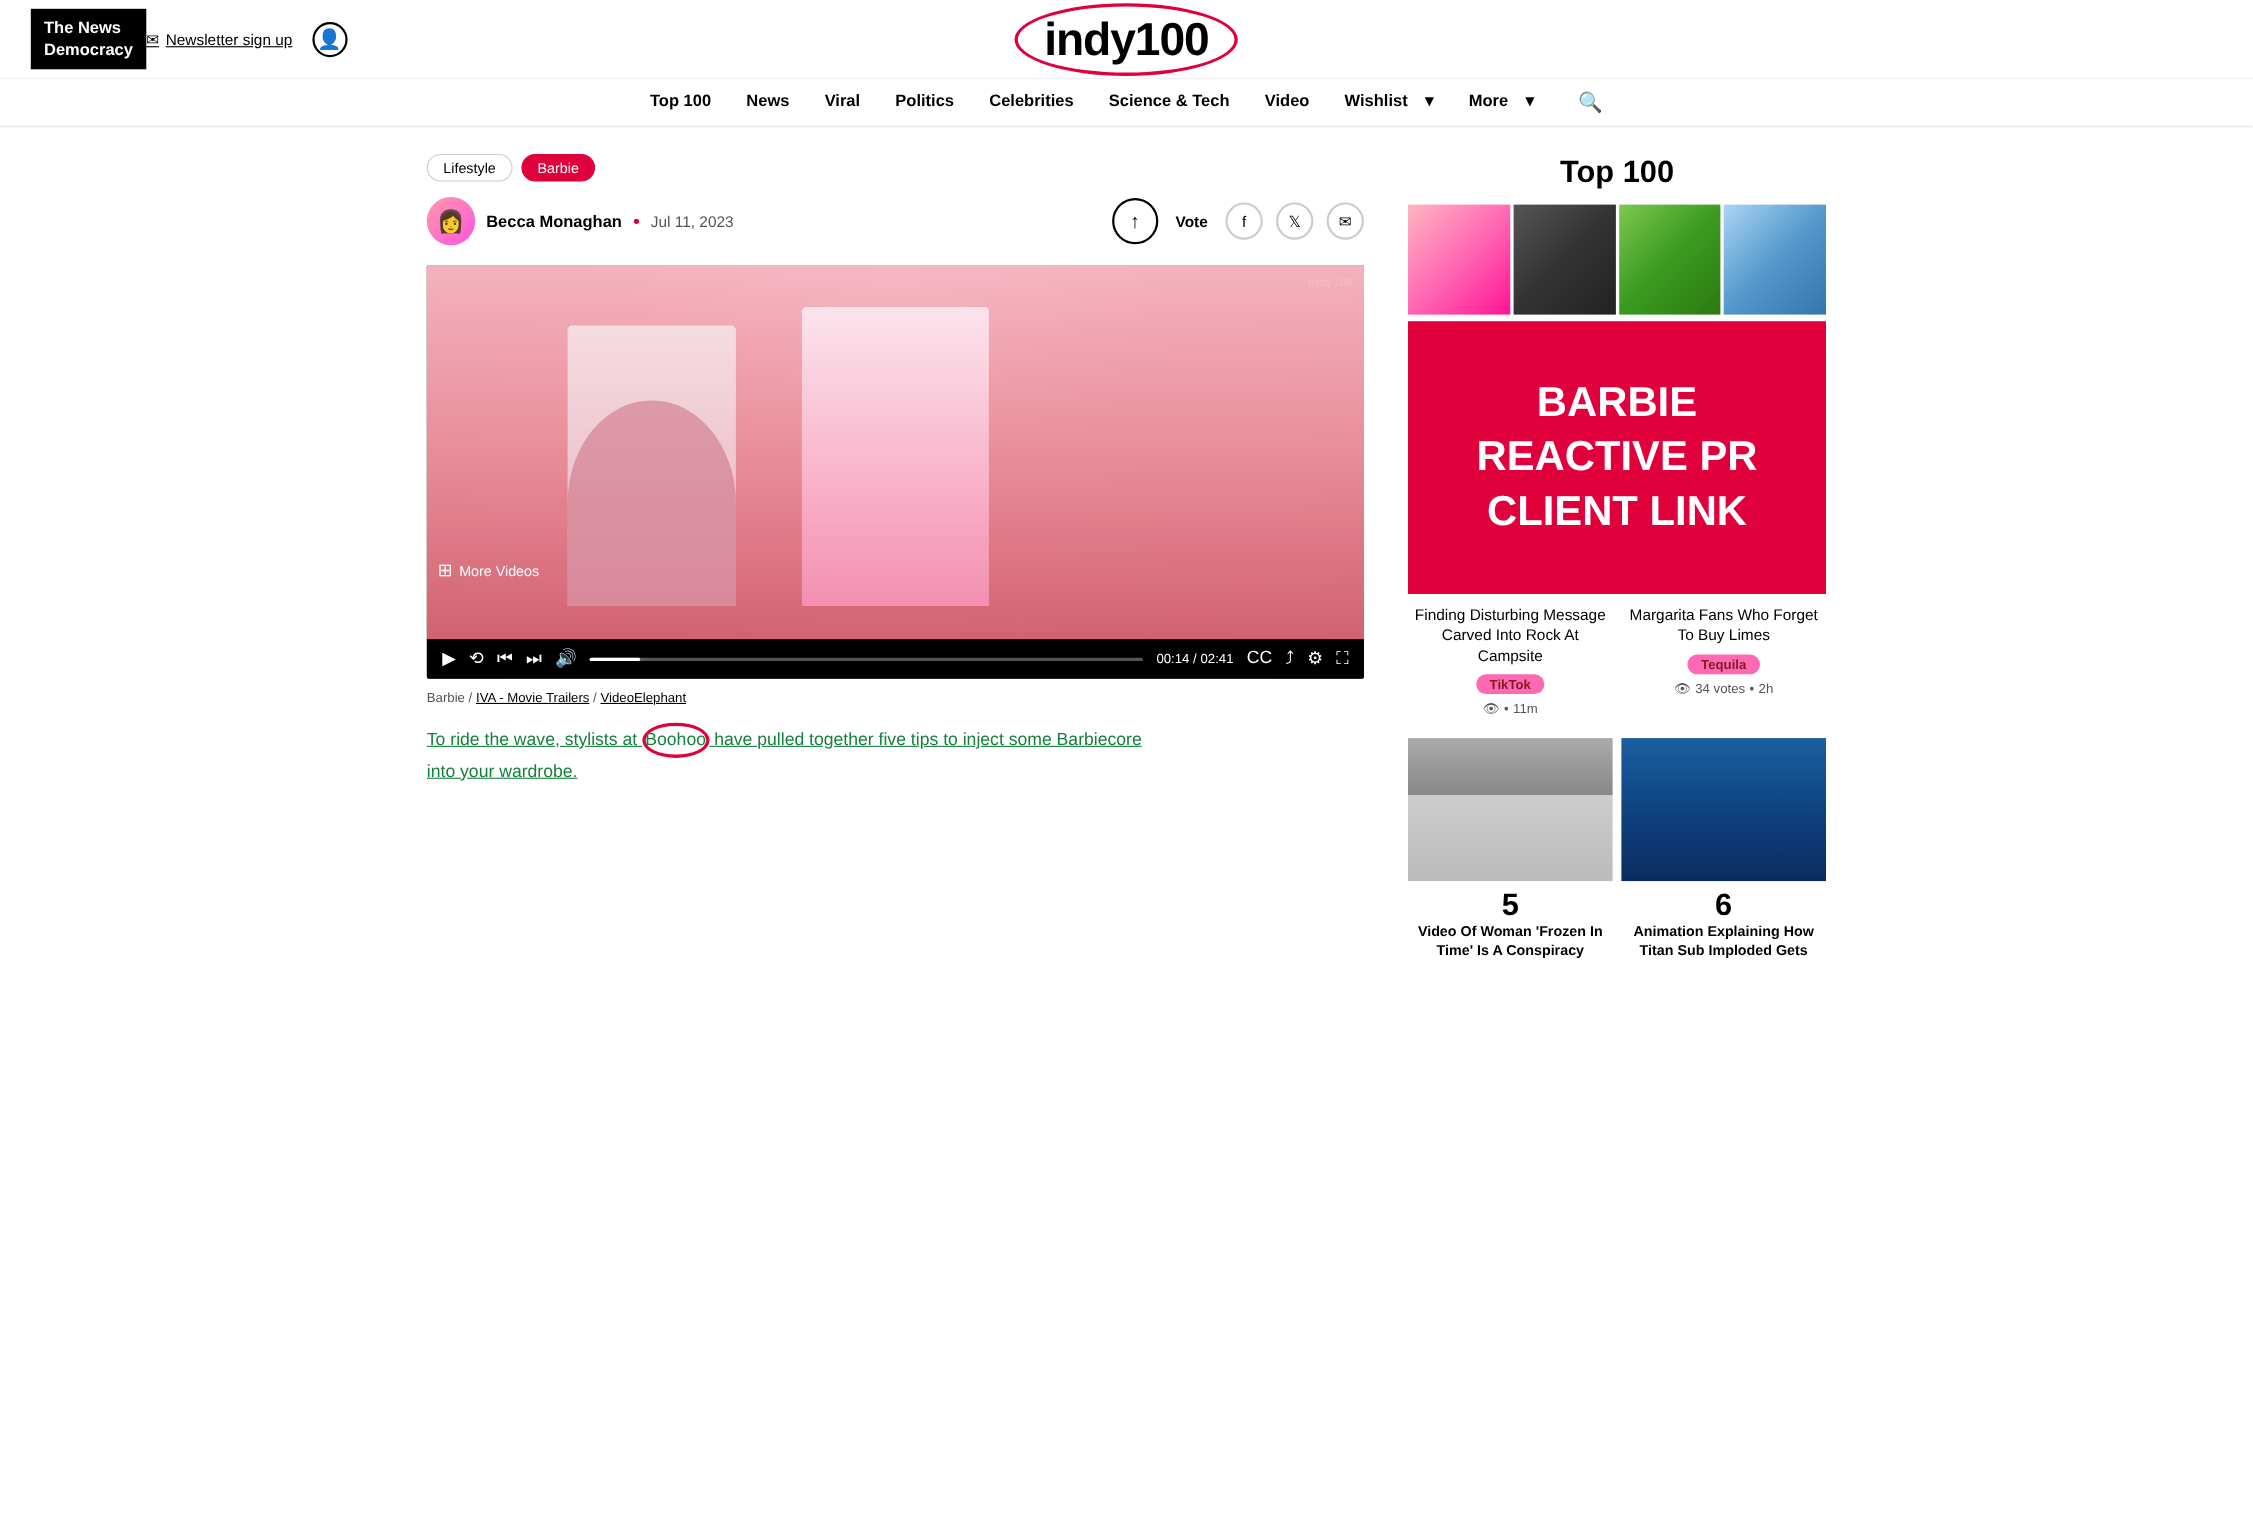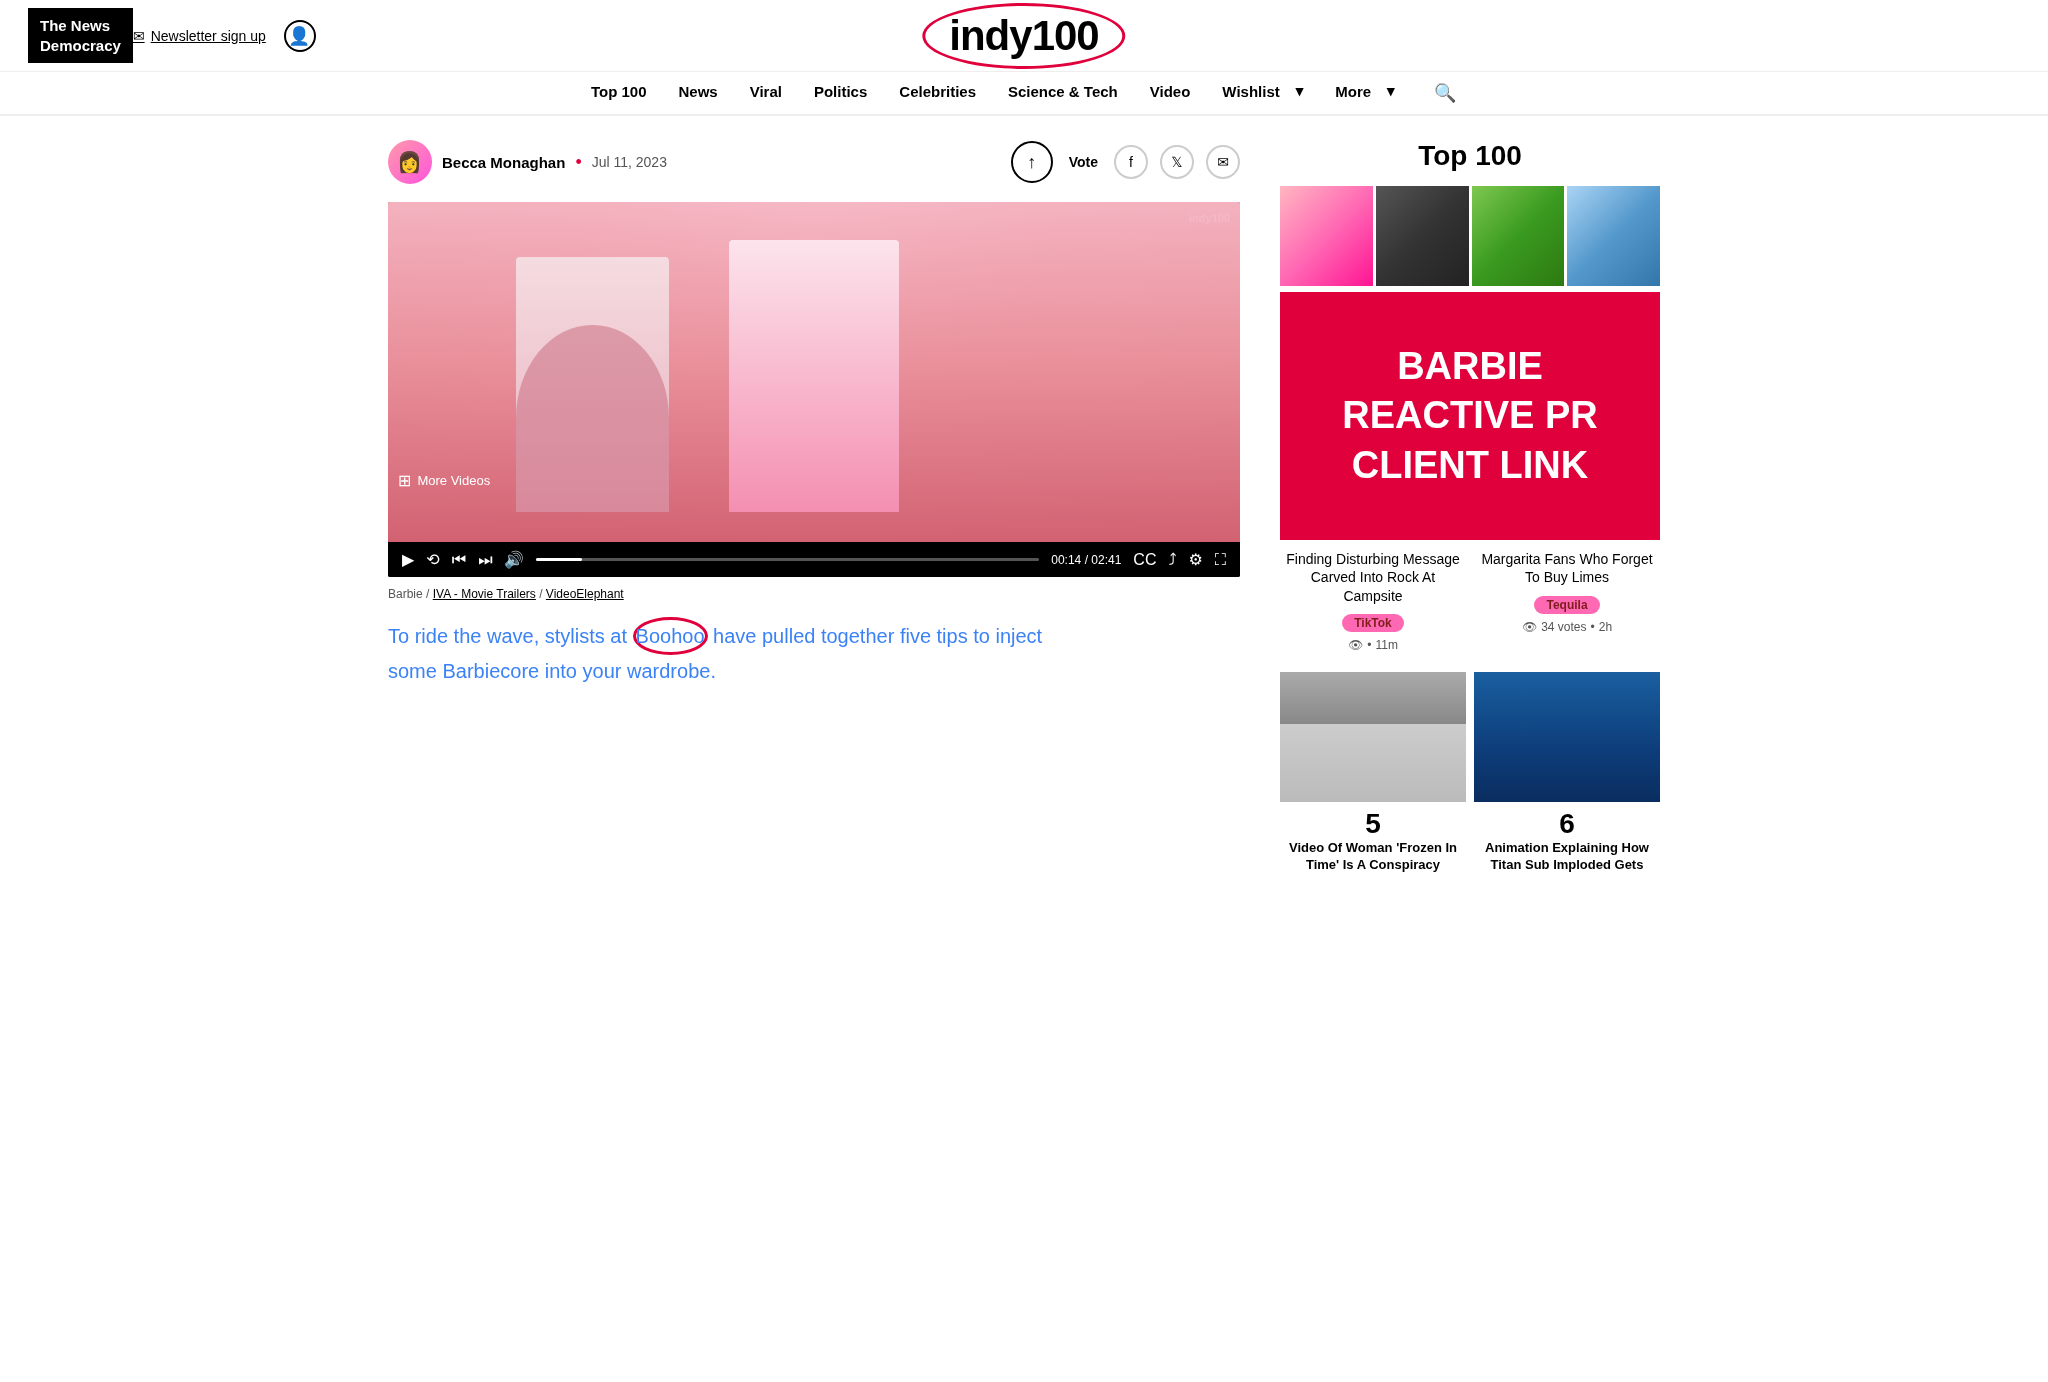--- a/index.html
+++ b/index.html
@@ -268,24 +268,25 @@
     .ctrl-right { margin-left: auto; display: flex; gap: 12px; align-items: center; }
 
     .video-credit {
       font-size: 12px;
       color: #555;
       margin-bottom: 16px;
     }
     .video-credit a { color: #000; text-decoration: underline; }
 
     .article-body {
-      font-size: 20px;
+      font-size: 16px;
       line-height: 1.6;
-      color: #3b82f6;
+      color: #15803d;
       max-width: 660px;
+      text-decoration: underline;
     }
 
     
     .sidebar {
       width: 380px;
       flex-shrink: 0;
     }
     .sidebar-title {
       font-size: 28px;
       font-weight: 900;
@@ -441,20 +442,24 @@
     <span>More</span>
     <span>▾</span>
   </a>
   <span class="search-icon-nav">🔍</span>
 </nav>
 
 <div class="main-layout">
 
   <div class="article-side">
 
+    <div class="breadcrumb-row">
+      <span class="tag">Lifestyle</span>
+      <span class="tag barbie">Barbie</span>
+    </div>
 
 
     <div class="author-row">
       <div class="author-avatar">
         <span>👩</span>
       </div>
       <span class="author-name">Becca Monaghan</span>
       <span class="author-dot">•</span>
       <span class="author-date">Jul 11, 2023</span>
       <div class="vote-area">

